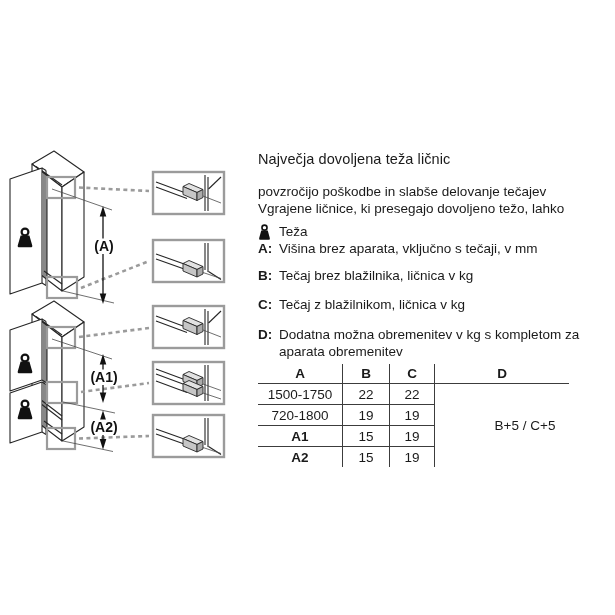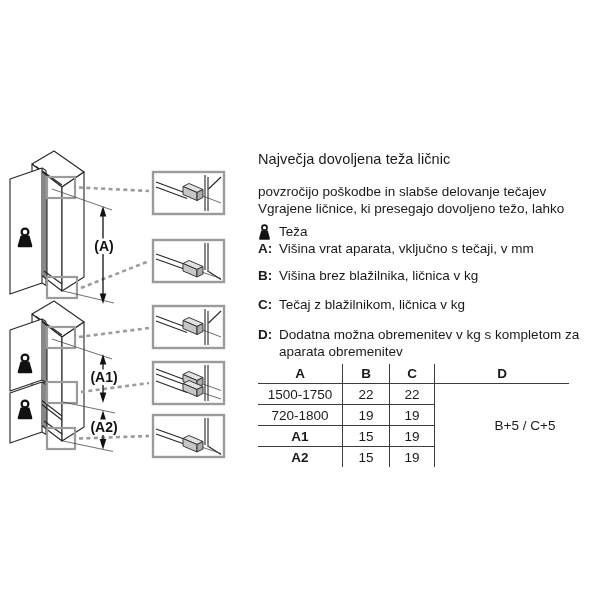--- a/index.html
+++ b/index.html
@@ -236,28 +236,28 @@
     <svg class="licon" viewBox="-8 -10 16 20">
       <circle cx="0" cy="-6" r="3.1" fill="#ffffff" stroke="#111111" stroke-width="2"></circle>
       <path d="M -4,-2.6 L 4,-2.6 L 6.6,7 Q 7.2,9 5,9 L -5,9 Q -7.2,9 -6.6,7 Z" fill="#111111"></path>
     </svg>
     <span>Teža</span>
   </div>
 
   <div class="legend-item li-a">
     <span class="lkey">A:</span>
     <div>
-      <div>Višina vrat aparata, vključno s tečaji, v mm</div>
+      <div>Višina brez aparata, vključno s tečaji, v mm</div>
     </div>
   </div>
 
   <div class="legend-item li-b">
     <span class="lkey">B:</span>
     <div>
-      <div>Višina brez blažilnika, ličnica v kg</div>
+      <div>Tečaj brez blažilnika, ličnica v kg</div>
     </div>
   </div>
 
   <div class="legend-item li-c">
     <span class="lkey">C:</span>
     <div>
       <div>Tečaj z blažilnikom, ličnica v kg</div>
     </div>
   </div>
 

